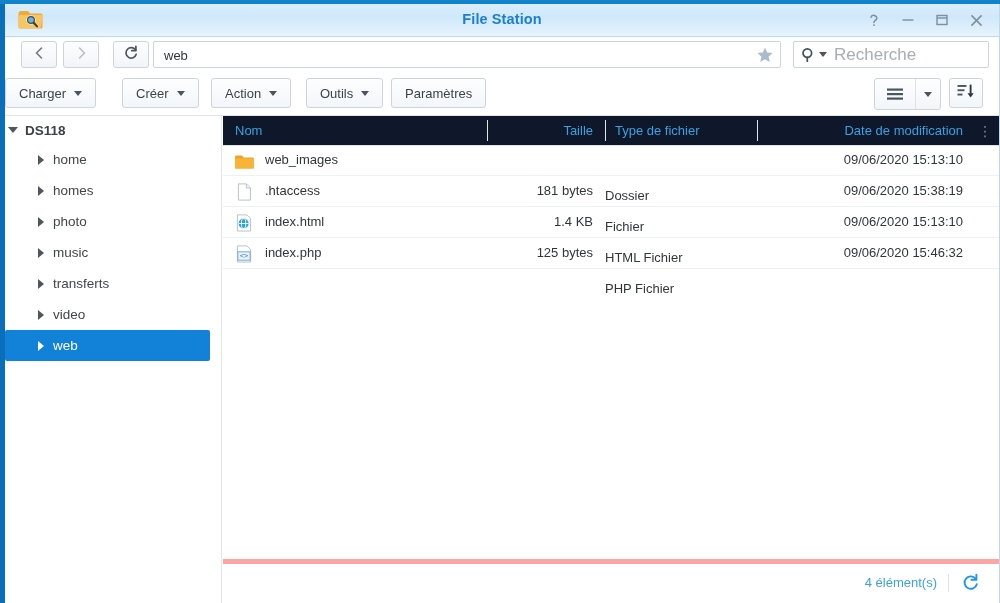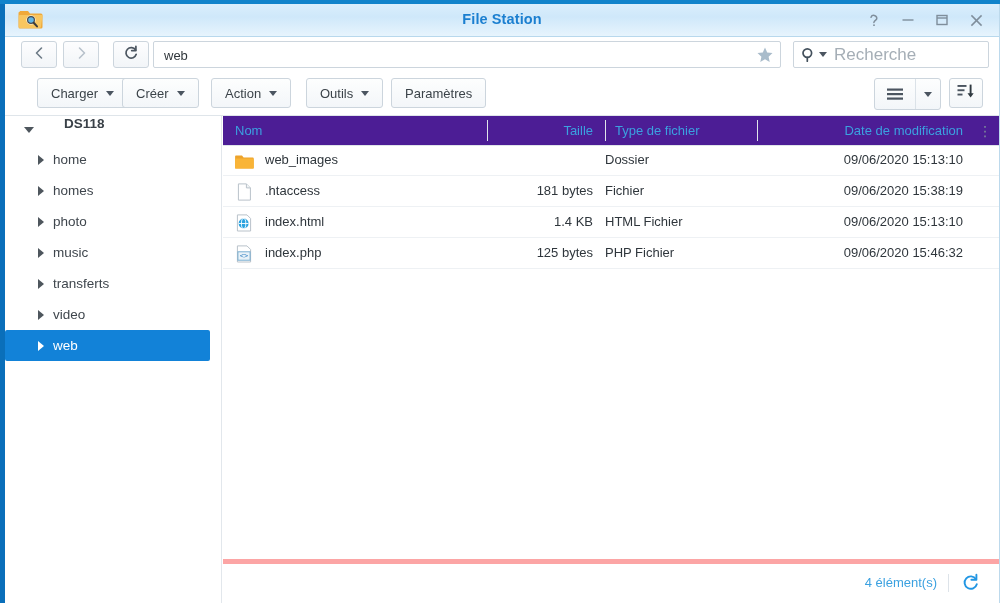--- a/index.html
+++ b/index.html
@@ -231,27 +231,26 @@
     position: absolute;
     left: 5px; top: 116px; bottom: 0;
     width: 217px;
     background: #ffffff;
     border-right: 1px solid #e2e7ec;
     box-sizing: border-box;
     overflow: hidden;
   }
   .tree-root {
     display: flex;
+    align-items: center;
     height: 28px;
-    padding-left: 16px;
     font-size: 13.5px;
     font-weight: bold;
     color: #3a4148;
     cursor: pointer;
-    gap: 23px;
   }
   .tree-root .tw {
     width: 16px;
     display: flex; align-items: center; justify-content: center;
   }
   .tw-down {
     width: 0; height: 0;
     border-left: 5px solid transparent;
     border-right: 5px solid transparent;
     border-top: 6px solid #4e565d;
@@ -289,21 +288,21 @@
     position: absolute;
     left: 223px; right: 1px; top: 116px; bottom: 0;
     background: #ffffff;
     overflow: hidden;
   }
   .list-header {
     position: absolute;
     left: 0; right: 0; top: 0;
     height: 29px;
     border-bottom: 1px solid #dfe4e9;
-    background: #4c1d95;
+    background: #0f172a;
     padding-left: 11px;
   }
   .hcell {
     position: absolute;
     top: 0;
     height: 29px;
     line-height: 29px;
     font-size: 13px;
     color: #3ba1e0;
     cursor: pointer;
@@ -344,21 +343,21 @@
     height: 30px;
     line-height: 30px;
     font-size: 13px;
     color: #2f363c;
     box-sizing: border-box;
     white-space: nowrap;
     overflow: hidden;
   }
   .c-name  { left: 12px; width: 252px; padding-left: 30px; }
   .c-size  { left: 264px; width: 106px; text-align: right; }
-  .c-type  { left: 382px; width: 140px; }
+  .c-type  { left: 382px; width: 140px; margin-top: 36px; }
   .c-date  { left: 534px; width: 206px; text-align: right; }
 
   .ficon {
     position: absolute;
     left: 0px; top: 6px;
     width: 19px; height: 18px;
   }
 
   
   .statusbar {
@@ -481,21 +480,21 @@
           <line x1="6.3" y1="10.4" x2="6.3" y2="14.2" stroke="#43505c" stroke-width="1.7" stroke-linecap="round"></line>
         </svg>
       </span>
       <span class="search-caret"></span>
       <span class="search-ph">Recherche</span>
     </div>
   </div>
 
   <div class="toolbar">
 
-    <div class="tbtn" style="left:32px;">
+    <div class="tbtn" style="left:0;">
       <span>Charger</span>
       <span class="caret"></span>
     </div>
 
     <div class="tbtn" style="left:117px;">
       <span>Créer</span>
       <span class="caret"></span>
     </div>
 
     <div class="tbtn" style="left:206px;">

